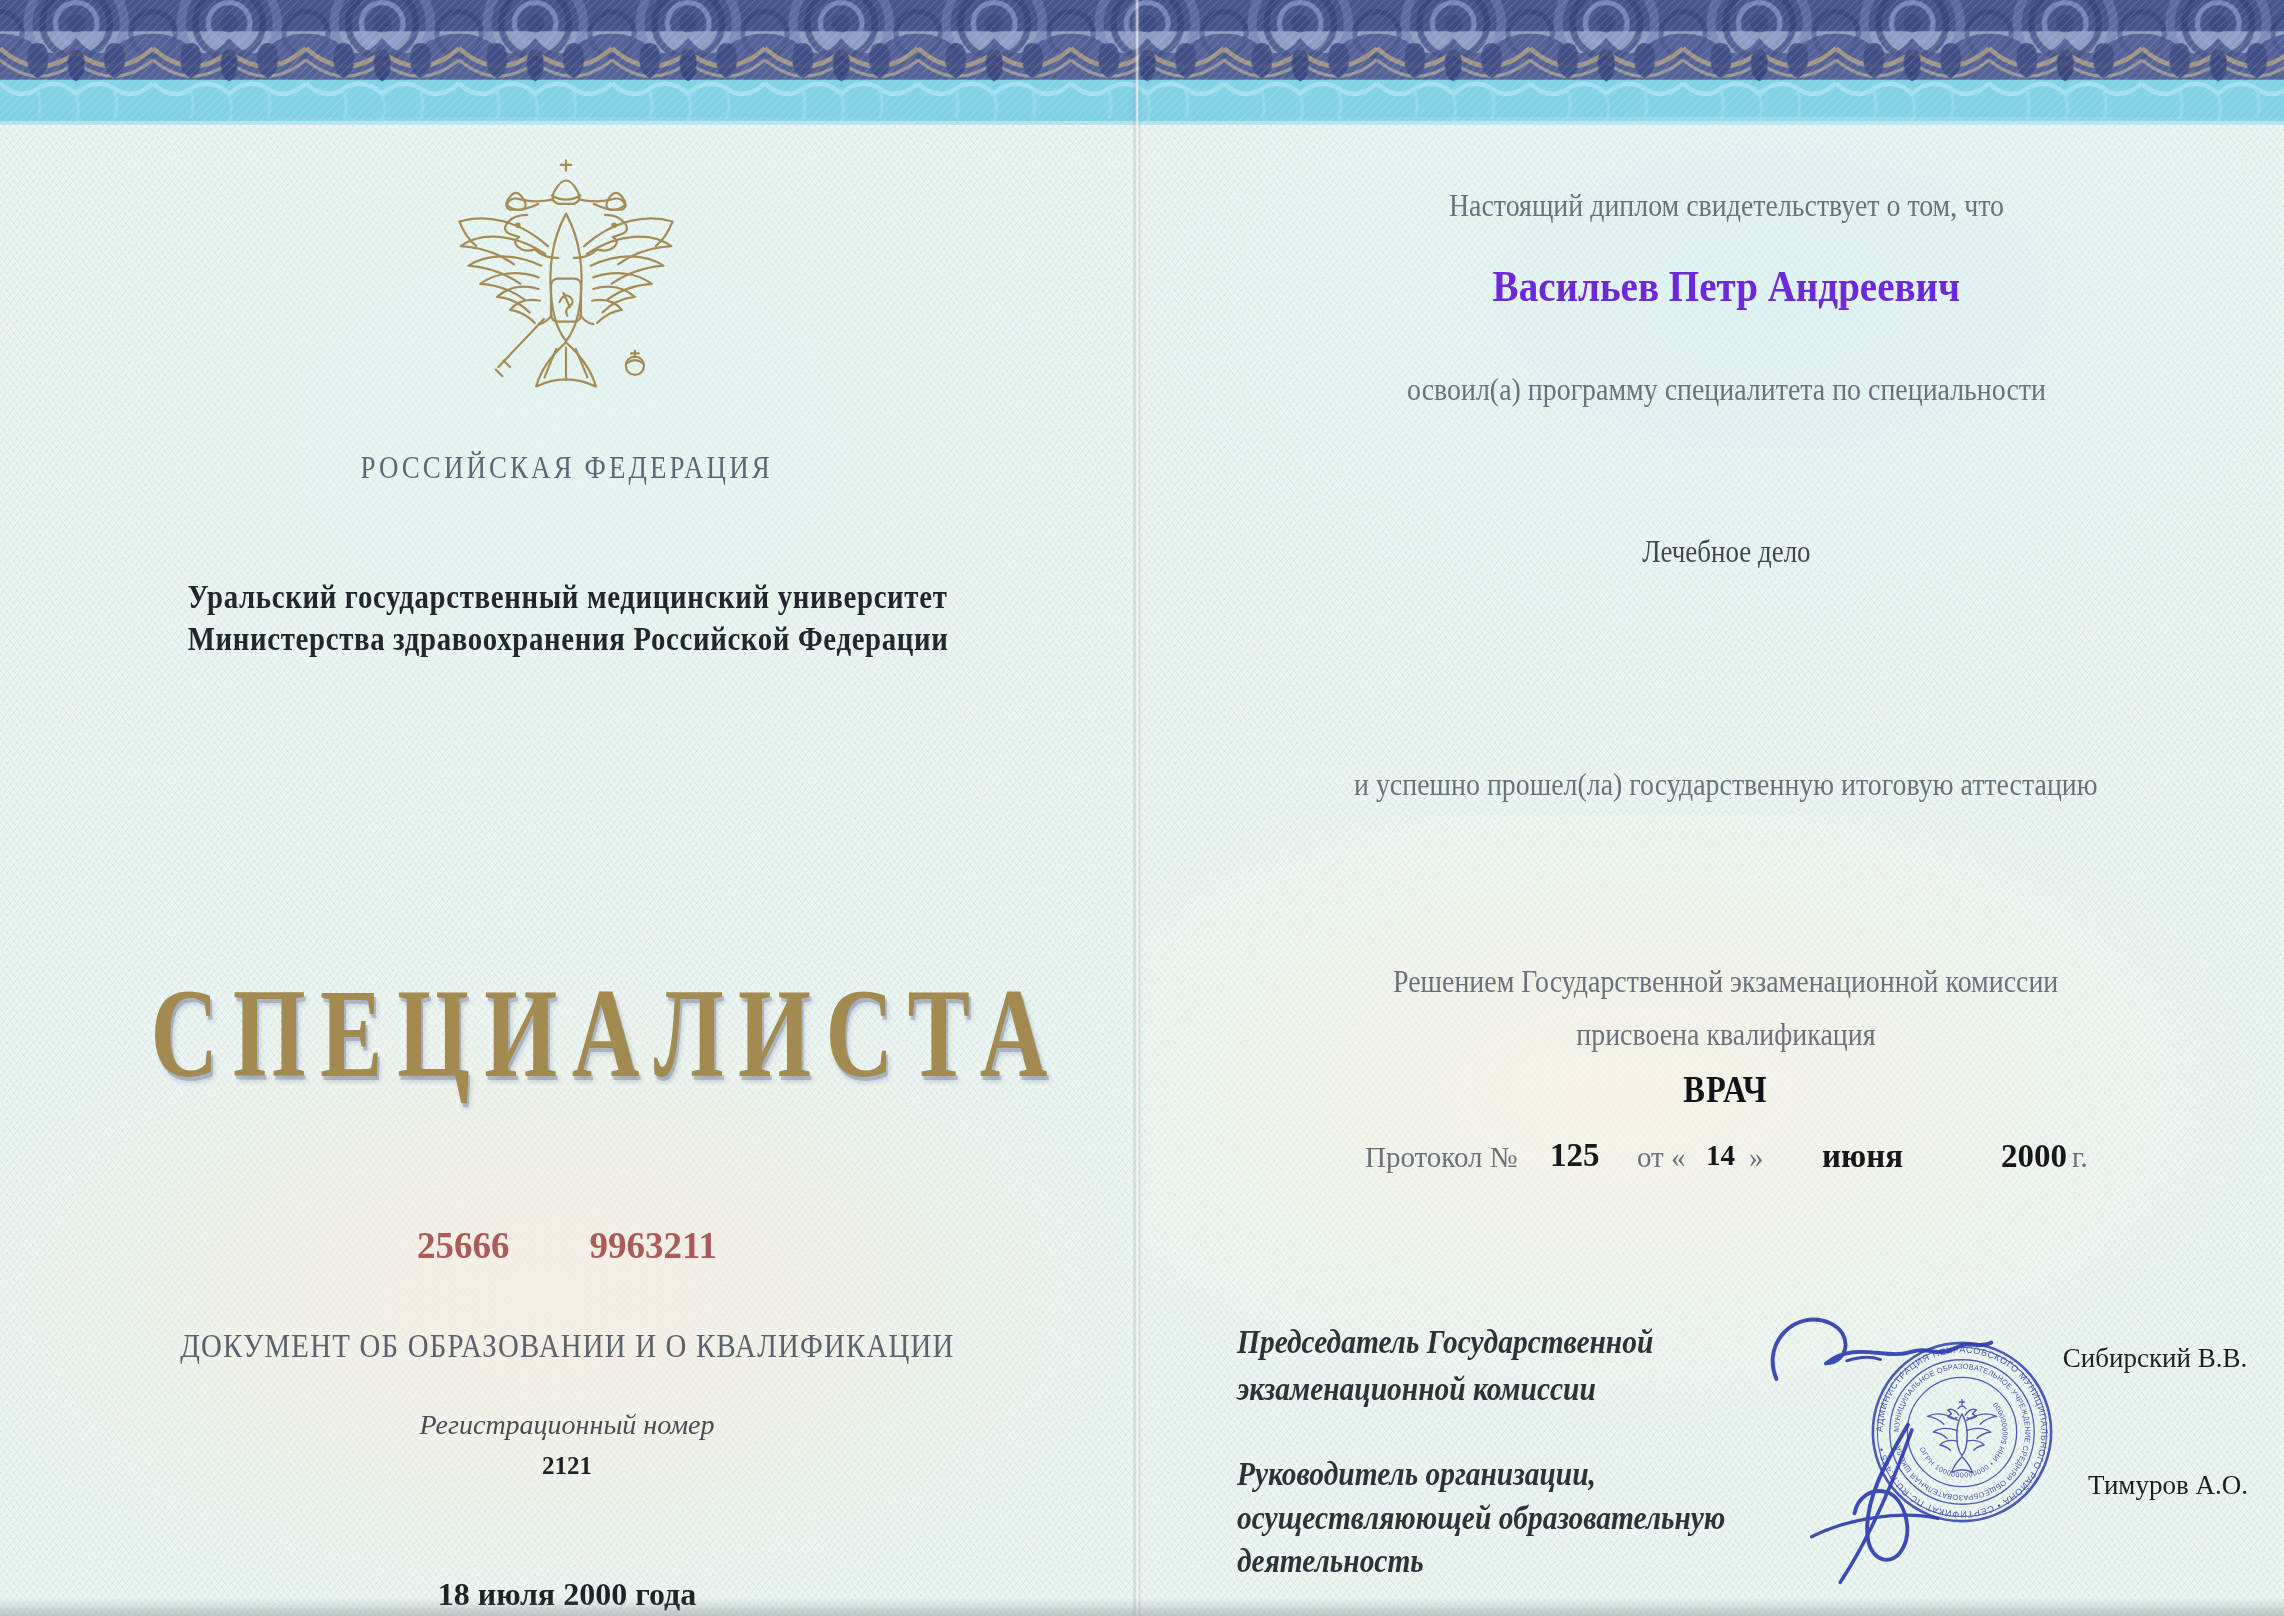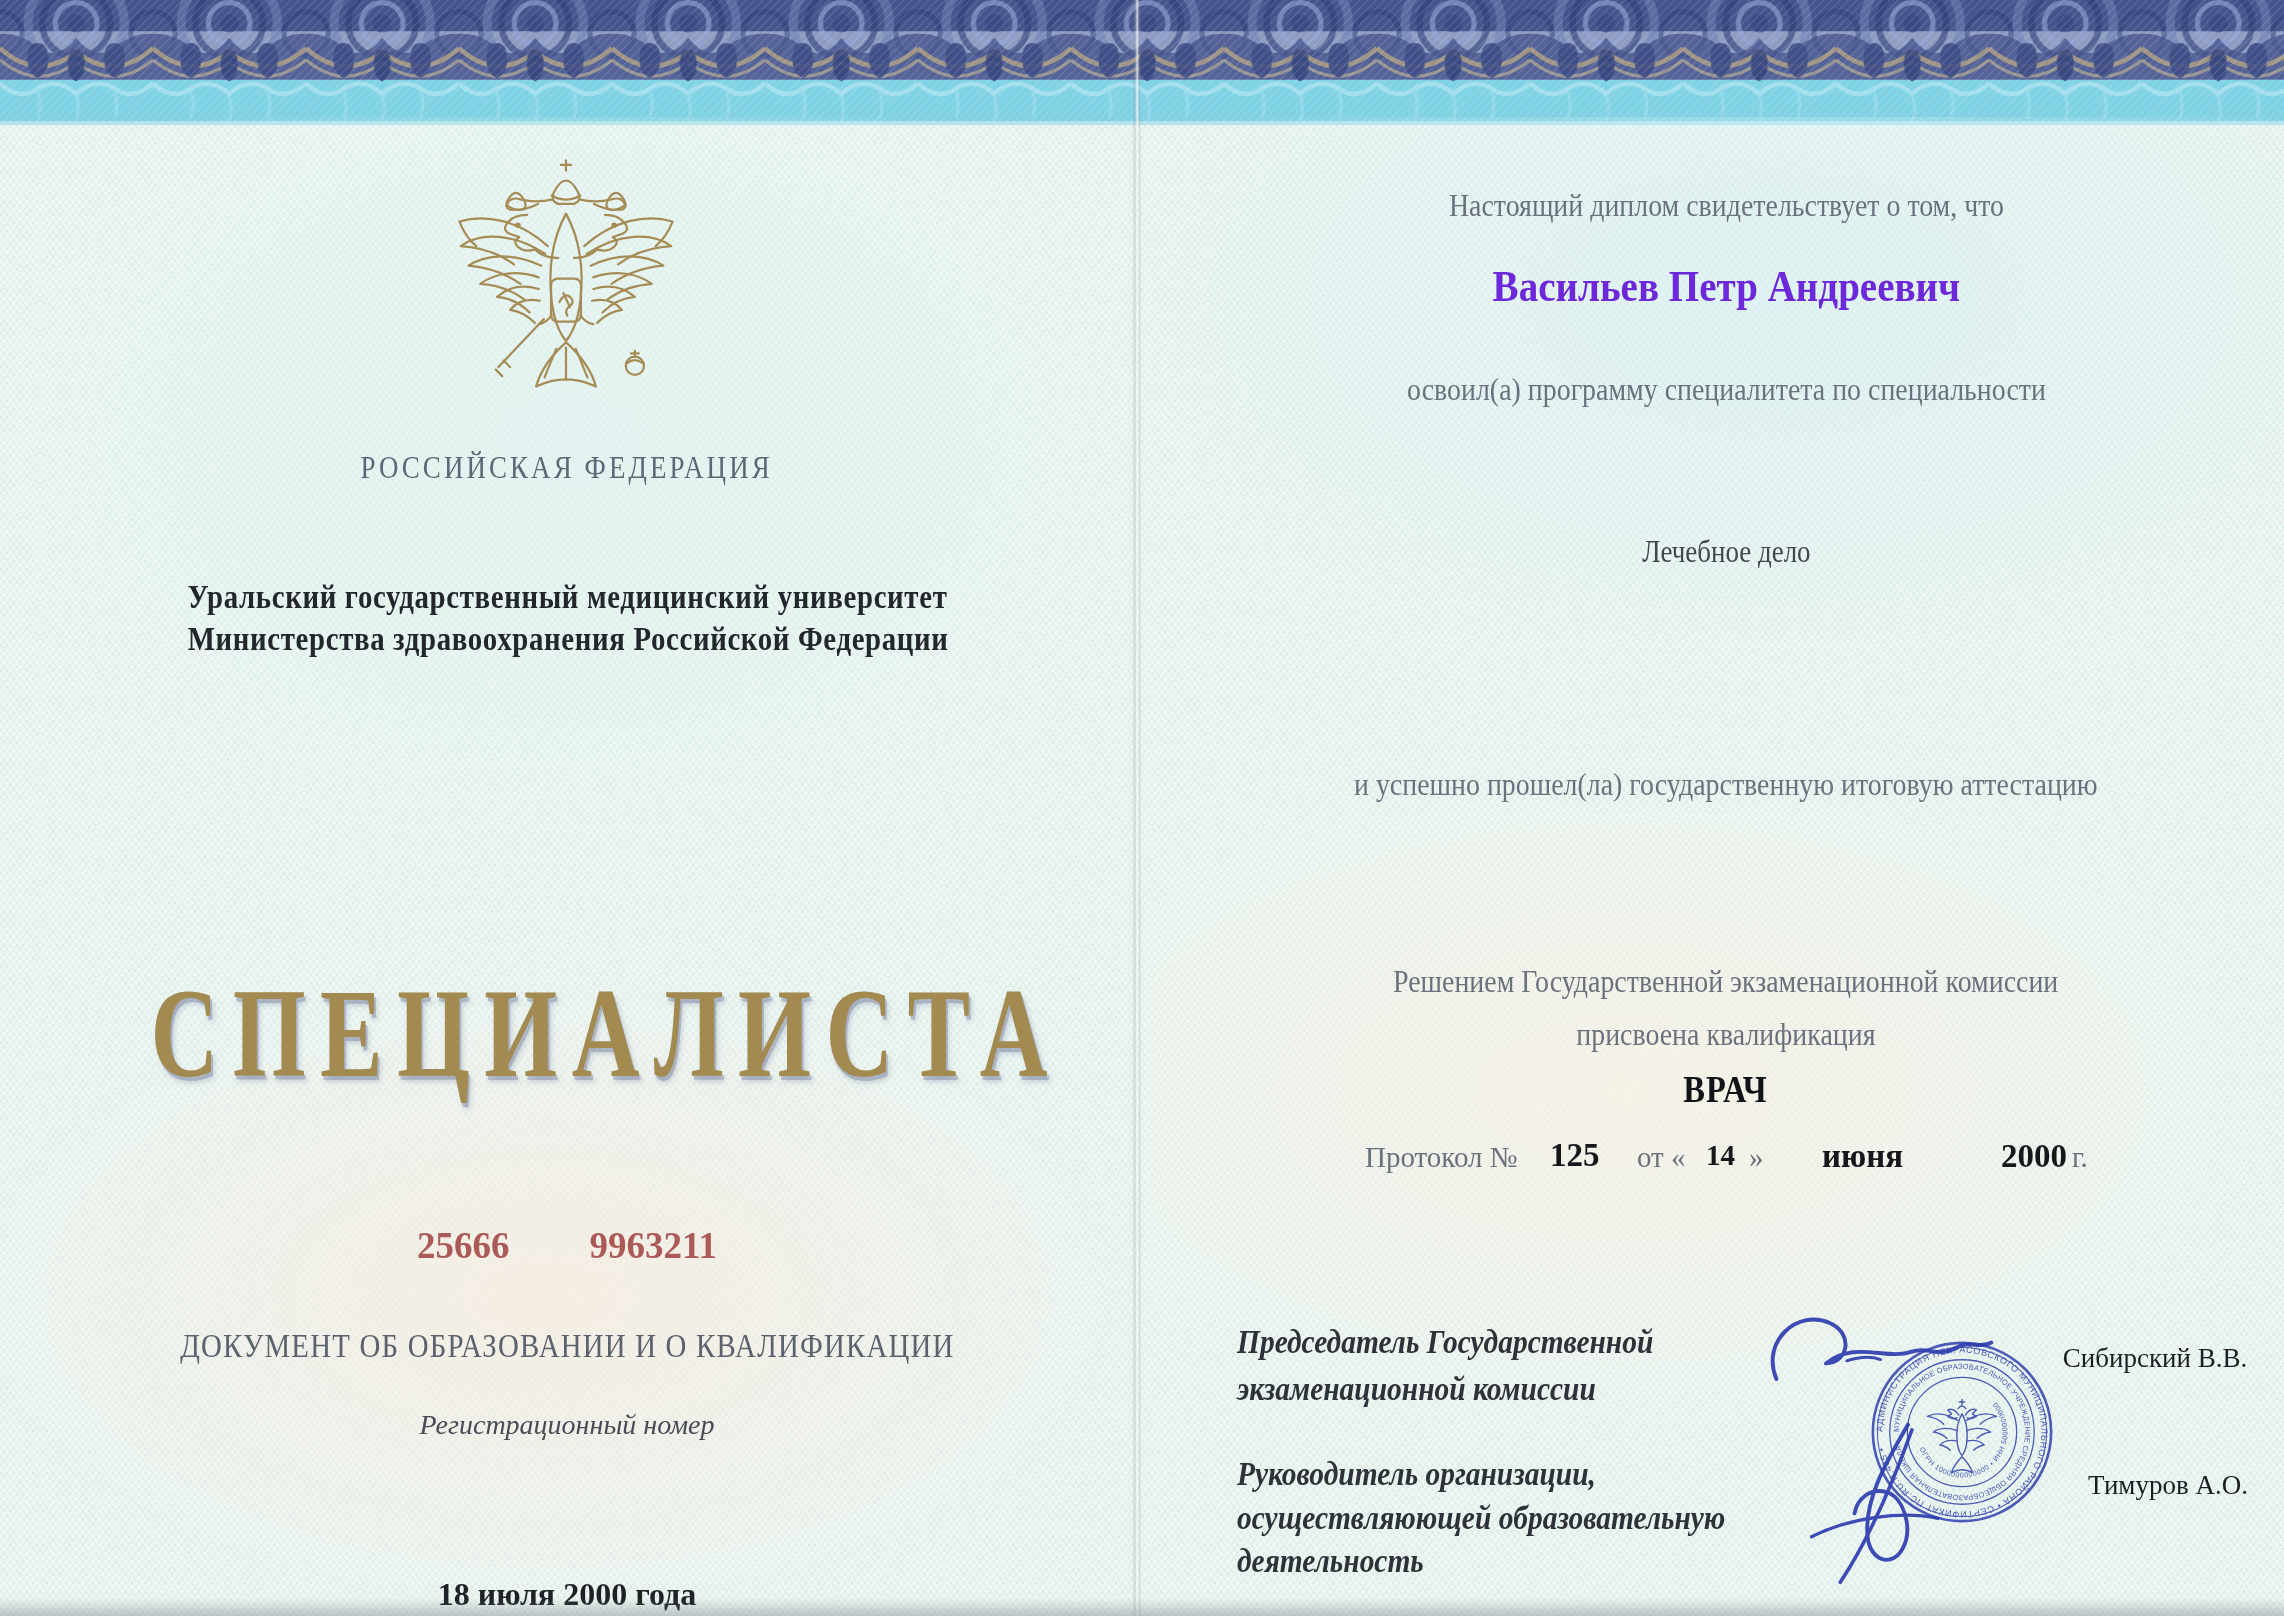--- a/index.html
+++ b/index.html
@@ -207,20 +207,21 @@
 
   <div class="abs c" id="nums">
     <span>25666</span><span>9963211</span>
   </div>
 
   <div class="abs c" id="doclabel">
     <span class="sq">ДОКУМЕНТ ОБ ОБРАЗОВАНИИ И О КВАЛИФИКАЦИИ</span>
   </div>
 
   <div class="abs c" id="reglabel">Регистрационный номер</div>
+  <div class="abs c" id="regnum">2121</div>
   <div class="abs c" id="issuedate">18 июля 2000 года</div>
 
   <div class="abs c rp gray" id="intro">
     <span class="sq">Настоящий диплом свидетельствует о том, что</span>
   </div>
   <div class="abs c rp" id="holder">
     <span class="sq">Васильев Петр Андреевич</span>
   </div>
   <div class="abs c rp gray" id="program">
     <span class="sq">освоил(а) программу специалитета по специальности</span>

